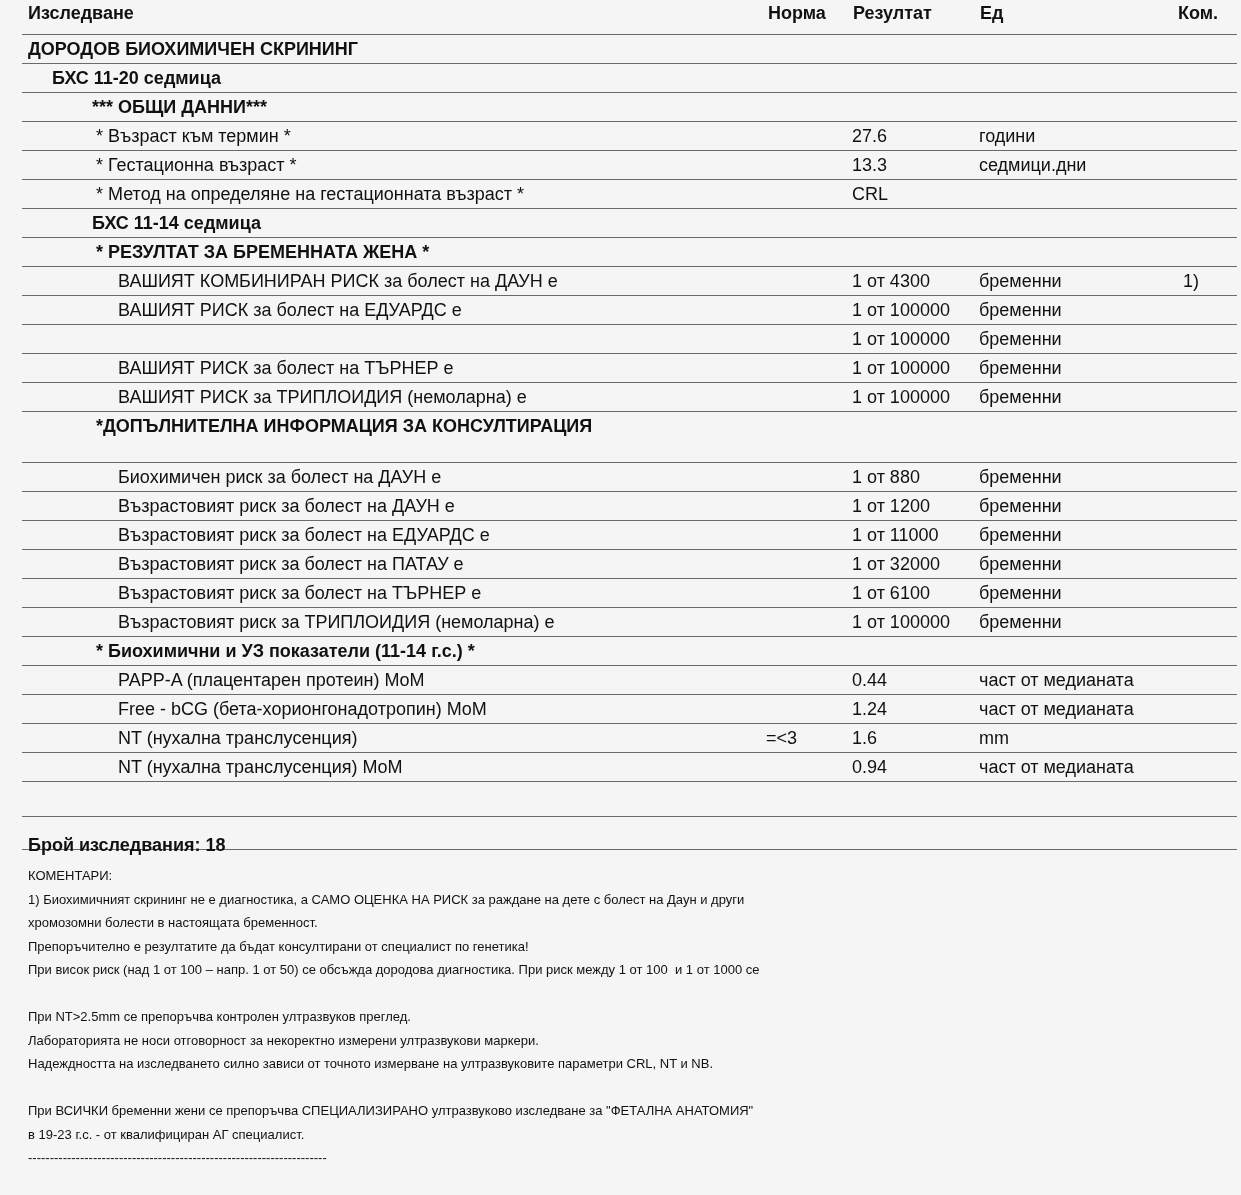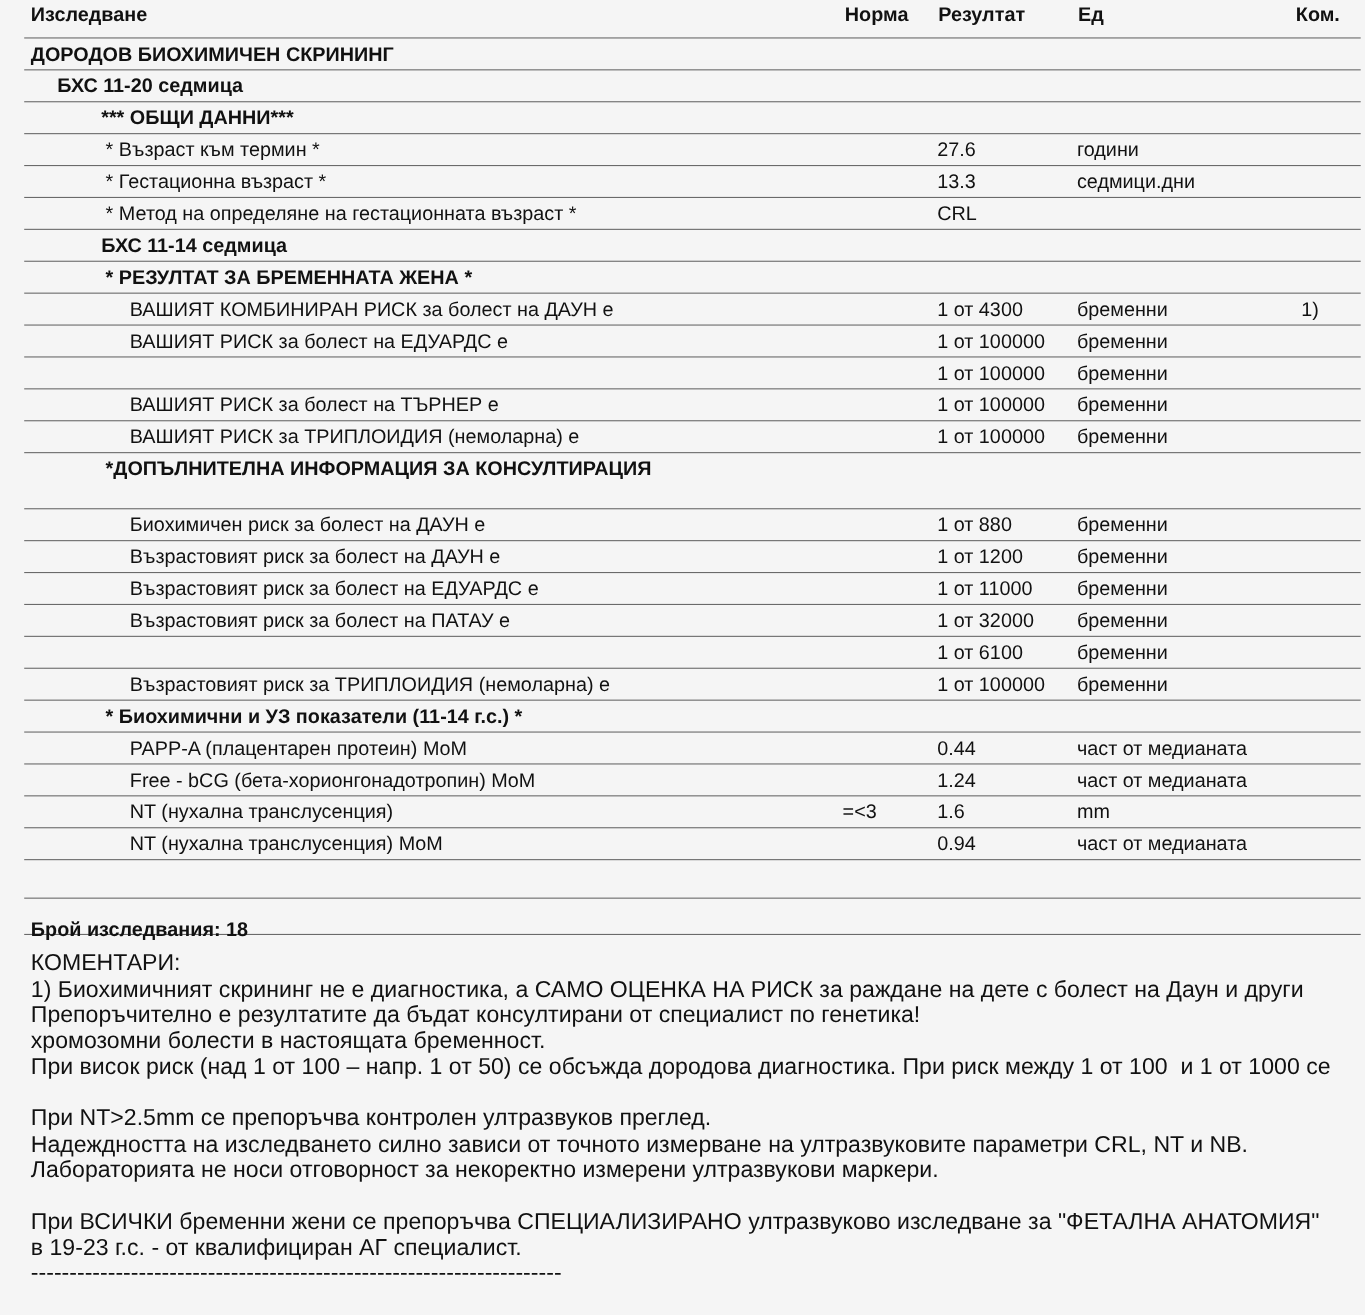--- a/index.html
+++ b/index.html
@@ -34,21 +34,21 @@
   .unit { left: 957px; }
   .com { left: 1161px; }
   .tbl-end { border-top: 1.5px solid #6a6a6a; height: 0; }
   .count {
     position: absolute; left: 22px; top: 816px; width: 1215px; height: 32px;
     border-top: 1.5px solid #6a6a6a; border-bottom: 1.5px solid #6a6a6a;
   }
   .count span { position: absolute; left: 6px; top: 18px; font-weight: bold; }
   .comments {
     position: absolute; left: 28px; top: 864px; width: 1200px;
-    line-height: 23.5px; font-size: 21px;
+    line-height: 23.5px; font-size: 13px;
   }
   .comments p { margin: 0; white-space: pre-wrap; }
   .comments .gap { height: 23.5px; }
 </style>
 </head>
 <body>
 
 <div class="hdr">
   <span style="left:28px">Изследване</span>
   <span style="left:768px">Норма</span>
@@ -177,20 +177,21 @@
       <span class="com"></span>
     </div>
     <div class="row l4">
       <span class="name">Възрастовият риск за болест на ПАТАУ е</span>
       <span class="norm"></span>
       <span class="res">1 от 32000</span>
       <span class="unit">бременни</span>
       <span class="com"></span>
     </div>
     <div class="row l4">
+      <span class="name">Възрастовият риск за болест на ТЪРНЕР е</span>
       <span class="norm"></span>
       <span class="res">1 от 6100</span>
       <span class="unit">бременни</span>
       <span class="com"></span>
     </div>
     <div class="row l4">
       <span class="name">Възрастовият риск за ТРИПЛОИДИЯ (немоларна) е</span>
       <span class="norm"></span>
       <span class="res">1 от 100000</span>
       <span class="unit">бременни</span>
@@ -234,24 +235,24 @@
     <div class="tbl-end"></div>
   </div>
 
 <div class="count">
   <span>Брой изследвания: 18</span>
 </div>
 
 <div class="comments" id="comments">
   <p>КОМЕНТАРИ:</p>
 <p>1) Биохимичният скрининг не е диагностика, а САМО ОЦЕНКА НА РИСК за раждане на дете с болест на Даун и други</p>
+    <p>хромозомни болести в настоящата бременност.</p>
     <p>Препоръчително е резултатите да бъдат консултирани от специалист по генетика!</p>
-    <p>хромозомни болести в настоящата бременност.</p>
     <p>При висок риск (над 1 от 100 – напр. 1 от 50) се обсъжда дородова диагностика. При риск между 1 от 100  и 1 от 1000 се</p>
     <p class="gap"></p>
     <p>При NT&gt;2.5mm се препоръчва контролен ултразвуков преглед.</p>
+    <p>Лабораторията не носи отговорност за некоректно измерени ултразвукови маркери.</p>
     <p>Надеждността на изследването силно зависи от точното измерване на ултразвуковите параметри CRL, NT и NB.</p>
-    <p>Лабораторията не носи отговорност за некоректно измерени ултразвукови маркери.</p>
     <p class="gap"></p>
     <p>При ВСИЧКИ бременни жени се препоръчва СПЕЦИАЛИЗИРАНО ултразвуково изследване за "ФЕТАЛНА АНАТОМИЯ"</p>
     <p>в 19-23 г.с. - от квалифициран АГ специалист.</p>
     <p>---------------------------------------------------------------------</p>
   </div>
 
 </body></html>

